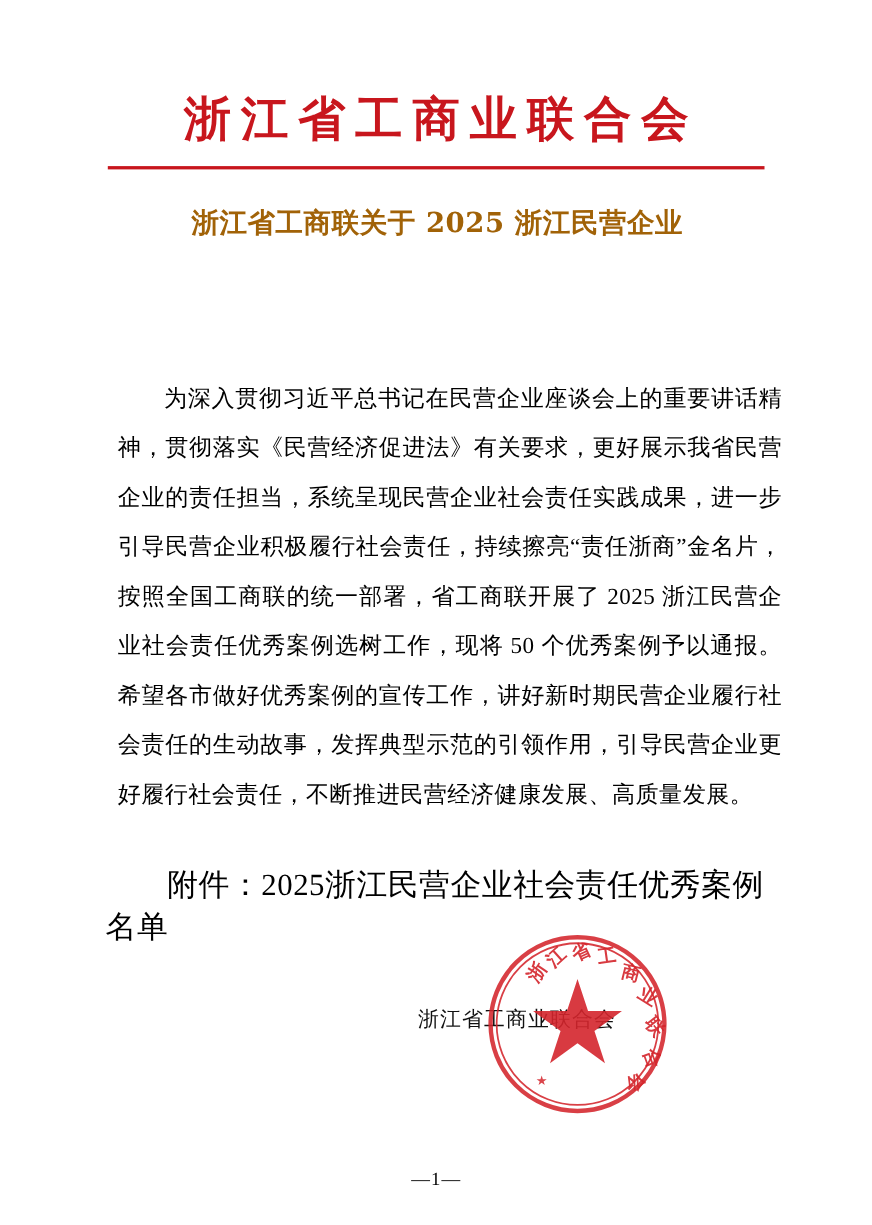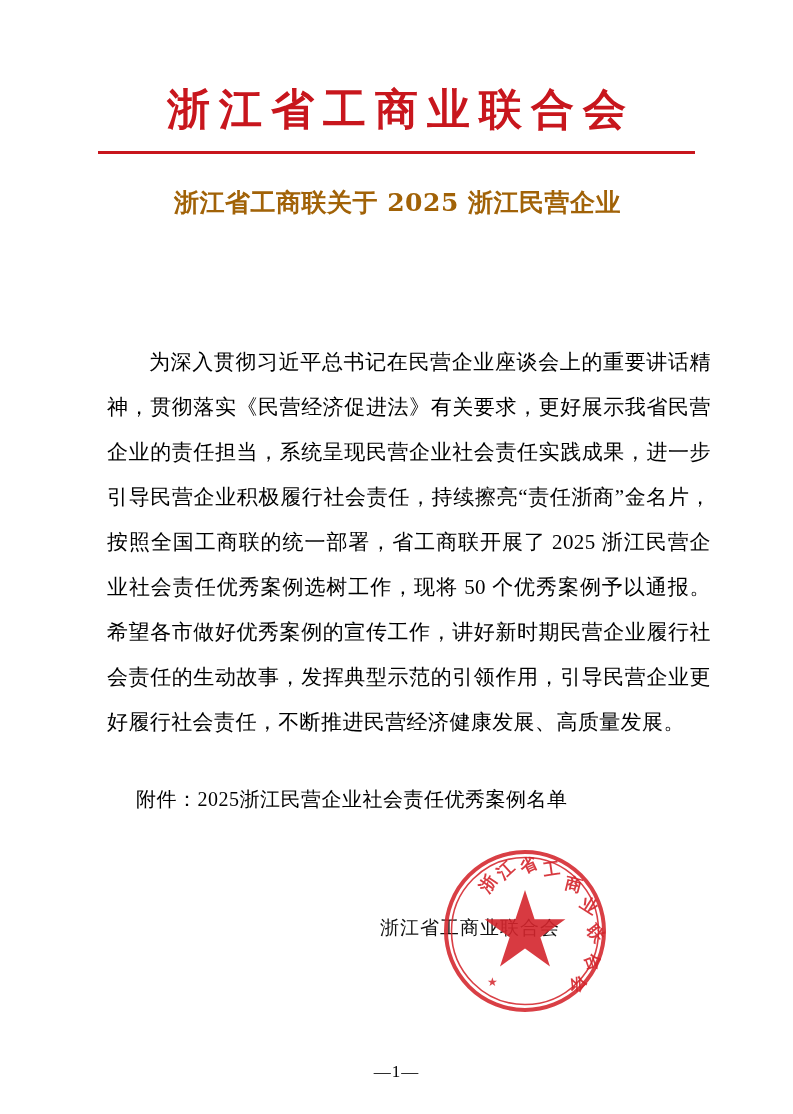--- a/index.html
+++ b/index.html
@@ -90,21 +90,21 @@
   .body-text p {
     margin: 0;
     text-indent: 2em;
   }
 
   .attachment {
     position: absolute;
     top: 786px;
     left: 96px;
     width: 604px;
-    font-size: 20px;
+    font-size: 28px;
     letter-spacing: 0.5px;
     text-indent: 2em;
   }
 
   
   .sig-block {
     position: absolute;
     top: 908px;
     left: 380px;
     width: 300px;

